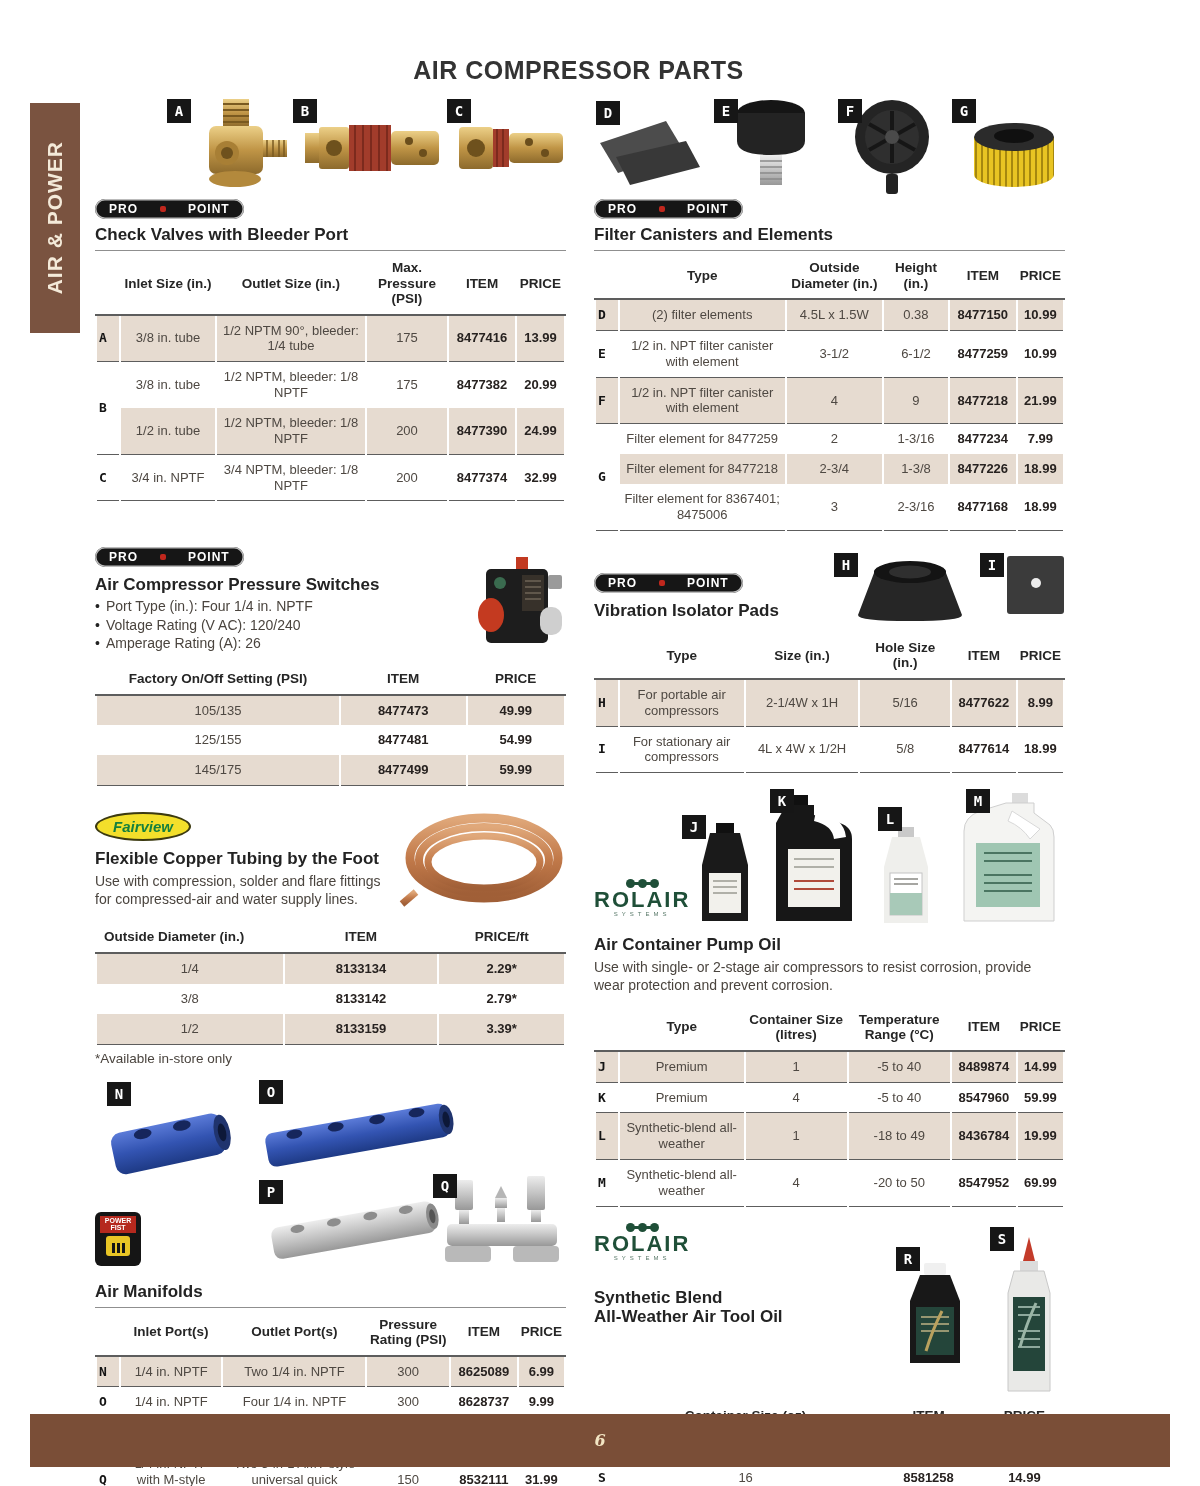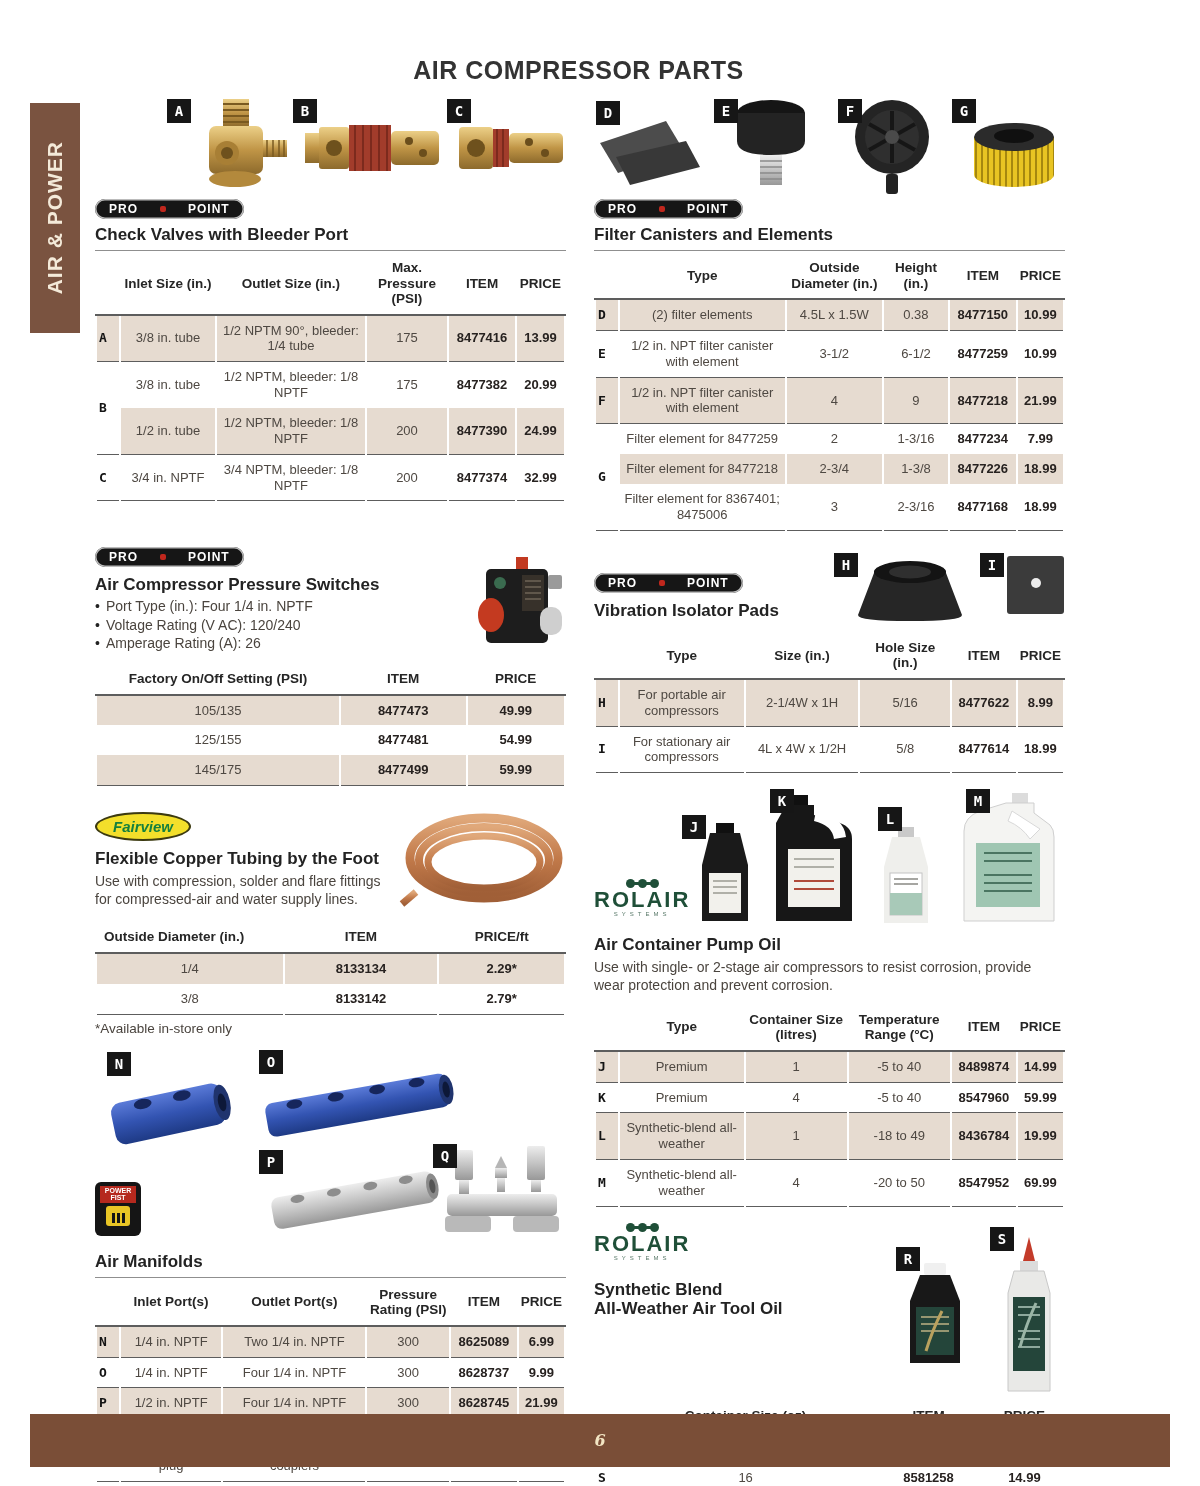--- a/index.html
+++ b/index.html
@@ -303,20 +303,25 @@
         <tr class="sh">
             <td>1/4</td>
             <td class="item">8133134</td>
             <td class="price">2.29*</td>
           </tr>
         <tr>
             <td>3/8</td>
             <td class="item">8133142</td>
             <td class="price">2.79*</td>
           </tr>
+        <tr class="sh">
+            <td>1/2</td>
+            <td class="item">8133159</td>
+            <td class="price">3.39*</td>
+          </tr>
       </tbody>
     </table>
     <div class="note">*Available in-store only</div>
 
     
     <div class="prod-strip" style="margin-top:14px;height:196px">
       <div class="plabel" style="left:12px;top:2px">N</div>
       <svg class="abs" style="left:2px;top:12px" width="150" height="96" viewBox="0 0 150 96">
         <g transform="rotate(-12 75 50)">
           <rect x="15" y="30" width="112" height="42" rx="10" fill="url(#blueM)"></rect>
@@ -725,21 +730,21 @@
       </svg>
       <div class="rolair">
         <div class="dots">
             <i></i>
             <i></i>
             <i></i>
           </div>
         <div class="name">ROLAIR</div>
         <div class="sub">SYSTEMS</div>
       </div>
-      <div class="section-title no-rule" style="margin-top:16px;line-height:1.15">
+      <div class="section-title no-rule" style="margin-top:24px;line-height:1.15">
         <div>Synthetic Blend</div>
         <div>All-Weather Air Tool Oil</div>
       </div>
     </div>
     <table style="margin-top:10px">
       <thead>
           <tr>
         <th style="width:24px"></th>
         <th style="width:54%">Container Size (oz)</th>
         <th style="width:24%">ITEM</th>

